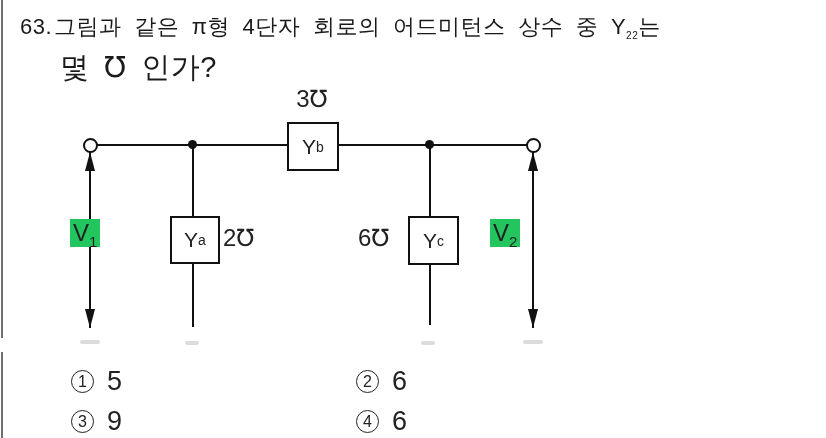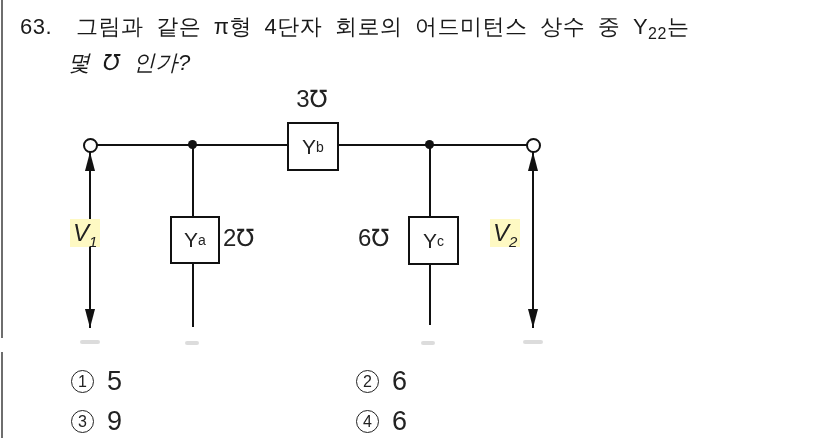--- a/index.html
+++ b/index.html
@@ -13,39 +13,39 @@
   }
   .page{position:absolute;left:0;top:0;width:826px;height:438px;}
 
   
   .col-rule{position:absolute;left:1px;width:2px;background:#6e6e6e;}
   .col-rule.seg1{top:0;height:338px;}
   .col-rule.seg2{top:352px;height:86px;}
 
   
   .q-line1{position:absolute;left:20px;top:12px;width:800px;font-size:22px;letter-spacing:.5px;word-spacing:6px;white-space:nowrap;}
-  .q-num{display:inline-block;margin-right:24px;}
-  .q-line2{position:absolute;left:68px;top:48px;font-size:22px;letter-spacing:.5px;word-spacing:6px;white-space:nowrap;font-style:italic;}
-  sub{font-size:16px;line-height:0;}
+  .q-num{display:inline-block;margin-right:2px;}
+  .q-line2{position:absolute;left:60px;top:48px;font-size:29px;letter-spacing:.5px;word-spacing:6px;white-space:nowrap;}
+  sub{font-size:10px;line-height:0;}
 
   
   .wire{position:absolute;background:#111;}
   .rail{left:90px;top:144px;width:443px;height:2px;z-index:1;}
   .vline{width:2px;z-index:1;}
 
   .terminal{position:absolute;width:11px;height:11px;border:2px solid #111;border-radius:50%;background:#fff;z-index:3;}
   .dot{position:absolute;width:9px;height:9px;background:#111;border-radius:50%;z-index:3;}
 
   .ybox{position:absolute;border:2px solid #111;background:#fff;z-index:2;
         display:flex;align-items:center;justify-content:center;
         font-size:21px;color:#222;}
   .ybox sub{font-size:14px;}
 
   .cval{position:absolute;font-size:24px;color:#222;z-index:2;white-space:nowrap;}
-  .vlab{position:absolute;font-size:24px;color:#222;z-index:4;background:#fef9c3;padding:0 3px;white-space:nowrap;font-style:italic;}
+  .vlab{position:absolute;font-size:24px;color:#222;z-index:4;background:#22c55e;padding:0 3px;white-space:nowrap;}
 
   .arrow{position:absolute;width:0;height:0;z-index:2;}
   .arrow.up{border-left:5px solid transparent;border-right:5px solid transparent;border-bottom:19px solid #111;}
   .arrow.down{border-left:5px solid transparent;border-right:5px solid transparent;border-top:19px solid #111;}
 
   .cut-mark{position:absolute;height:4px;background:#c9c9c9;border-radius:2px;opacity:.65;z-index:0;}
 
   
   .choice{position:absolute;display:flex;align-items:center;gap:13px;}
   .cnum{width:23px;height:23px;border:1.5px solid #222;border-radius:50%;

